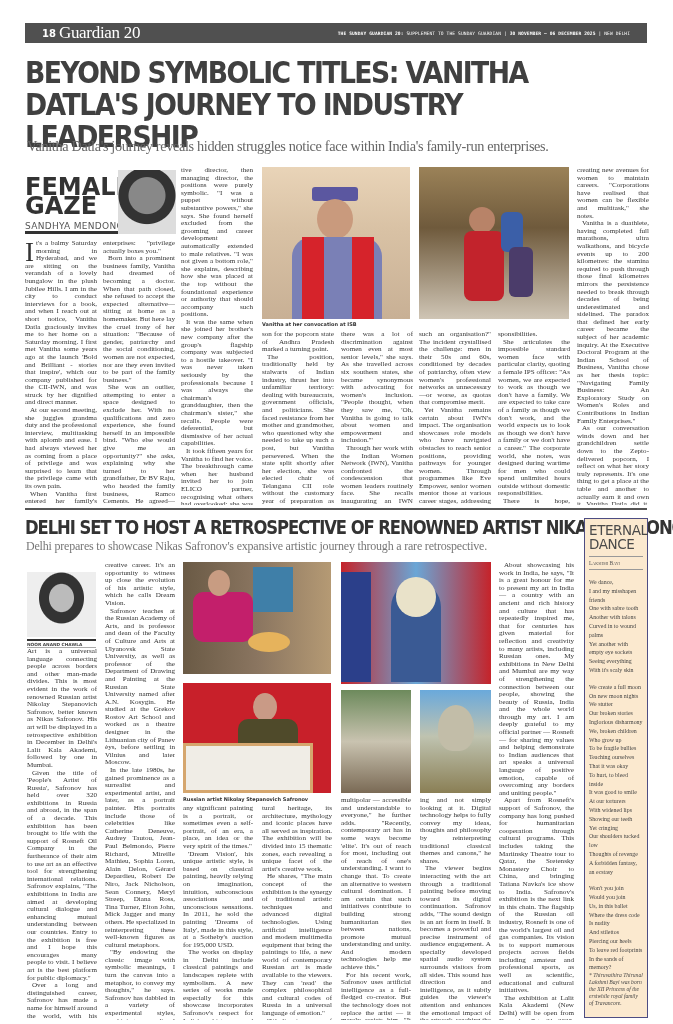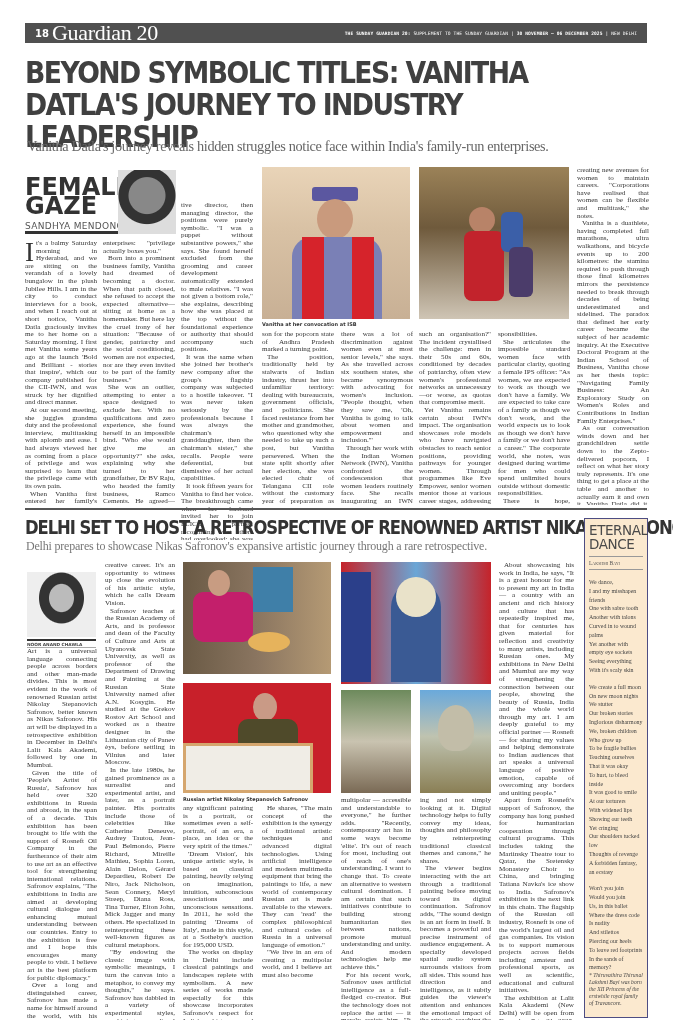--- a/index.html
+++ b/index.html
@@ -1,21 +1,21 @@
 <!DOCTYPE html>
 <html><head>
 <meta charset="utf-8">
 <style>
   * { box-sizing: border-box; margin: 0; padding: 0; }
   html, body { width: 673px; height: 1024px; background: #ffffff; overflow: hidden; }
   body { position: relative; font-family: "Liberation Serif", serif; color: #222; }
 
-  .header-bar { position: absolute; left: 25px; top: 23px; width: 622px; height: 20px; background: #505050; display: flex; align-items: center; padding: 0 10px; }
+  .header-bar { position: absolute; left: 25px; top: 23px; width: 622px; height: 20px; background: #505050; display: flex; align-items: center; padding: 0 17px; }
   .header-bar .page-num { color: #fff; font-family: "DejaVu Sans", sans-serif; font-weight: bold; font-size: 10px; margin-right: 3px; }
-  .header-bar .brand { color: #fff; font-family: "Liberation Serif", serif; font-size: 22px; letter-spacing: -0.3px; }
+  .header-bar .brand { color: #fff; font-family: "Liberation Serif", serif; font-size: 17px; letter-spacing: -0.3px; }
   .header-bar .meta { margin-left: auto; color: #fff; font-family: "DejaVu Sans Mono", monospace; font-size: 4.6px; letter-spacing: 0.1px; }
   .header-bar .meta b { font-weight: bold; }
 
   .headline { position: absolute; left: 25px; top: 56px; width: 630px; font-family: "DejaVu Sans", sans-serif; font-weight: bold; font-size: 31px; line-height: 32px; color: #404040; letter-spacing: -1.8px; transform: scaleX(0.86); transform-origin: left top; text-transform: uppercase; }
   .standfirst { position: absolute; left: 27px; top: 138px; width: 640px; font-size: 14.3px; color: #666; letter-spacing: -0.35px; white-space: nowrap; }
 
   .col { position: absolute; font-size: 7.1px; line-height: 7.6px; text-align: justify; color: #333; }
   .col p { text-indent: 5px; }
   .col p.first { text-indent: 0; }
 
@@ -65,21 +65,21 @@
   <p class="first"><span class="dropcap">I</span><span>t's a balmy Saturday morning in Hyderabad, and we are sitting on the verandah of a lovely bungalow in the plush Jubilee Hills. I am in the city to conduct interviews for a book, and when I reach out at short notice, Vanitha Datla graciously invites me to her home on a Saturday morning. I first met Vanitha some years ago at the launch 'Bold and Brilliant - stories that inspire', which our company published for the CII-IWN, and was struck by her dignified and direct manner.</span></p>
   <p>At our second meeting, she juggles grandma duty and the professional interview, multitasking with aplomb and ease. I had always viewed her as coming from a place of privilege and was surprised to learn that the privilege came with its own pain.</p>
   <p>When Vanitha first entered her family's business over thirty years ago, she confronted a paradox that defines the experience of countless women in family</p>
 </div>
 <div class="col" style="left:103px;top:240px;width:72px;height:265px;overflow:hidden;">
   <p class="first">enterprises: "privilege actually boxes you."</p>
   <p>Born into a prominent business family, Vanitha had dreamed of becoming a doctor. When that path closed, she refused to accept the expected alternative—sitting at home as a homemaker. But here lay the cruel irony of her situation: "Because of gender, patriarchy and the social conditioning, women are not expected, nor are they even invited to be part of the family business."</p>
   <p>She was an outlier, attempting to enter a space designed to exclude her. With no qualifications and zero experience, she found herself in an impossible bind. "Who else would give me an opportunity?" she asks, explaining why she turned to her grandfather, Dr BV Raju, who headed the family business, Ramco Cements. He agreed—but what followed reveals how hollow such opportunities often are for women.</p>
 
 </div>
-<div class="col" style="left:181px;top:167px;width:72px;height:338px;overflow:hidden;margin-top:35px;">
+<div class="col" style="left:181px;top:167px;width:72px;height:338px;overflow:hidden;">
   <p class="first">tive director, then managing director, the positions were purely symbolic. "I was a puppet without substantive powers," she says. She found herself excluded from the grooming and career development automatically extended to male relatives. "I was not given a bottom role," she explains, describing how she was placed at the top without the foundational experience or authority that should accompany such positions.</p>
   <p>It was the same when she joined her brother's new company after the group's flagship company was subjected to a hostile takeover. "I was never taken seriously by the professionals because I was always the chairman's granddaughter, then the chairman's sister," she recalls. People were deferential, but dismissive of her actual capabilities.</p>
   <p>It took fifteen years for Vanitha to find her voice. The breakthrough came when her husband invited her to join ELICO partner, recognising what others had overlooked: she was wasting her potential. What began as part-time work evolved into a full-scale leadership role as Vanitha immersed herself in industry forums. Her election as CII (Confederation of Indian Industry) vice chairper-</p>
 </div>
 
 <div class="photo" style="left:262px;top:167px;width:148px;height:152px;background:linear-gradient(180deg,#e9d4b8 0%,#d9c2a5 40%,#c8b095 100%);overflow:hidden;">
   <div style="position:absolute;left:50px;top:20px;width:46px;height:14px;background:#5b57a0;border-radius:3px;"></div>
   <div style="position:absolute;left:55px;top:32px;width:36px;height:40px;background:#c99a7d;border-radius:50%;"></div>
   <div style="position:absolute;left:30px;top:70px;width:90px;height:82px;background:#7a80b6;border-radius:20px 20px 0 0;"></div>
   <div style="position:absolute;left:40px;top:70px;width:22px;height:82px;background:#d6232b;"></div>
@@ -162,20 +162,21 @@
 <div class="photo" style="left:420px;top:690px;width:71px;height:103px;background:linear-gradient(180deg,#6aa9db 0%,#bfc3b0 45%,#8a7f55 100%);overflow:hidden;">
   <div style="position:absolute;left:18px;top:15px;width:36px;height:46px;background:#c2bda8;border-radius:50% 50% 40% 40%;"></div>
 </div>
 
 <div class="col" style="left:183px;top:805px;width:70px;height:215px;overflow:hidden;">
   <p class="first">any significant painting is a portrait, or sometimes even a self-portrait, of an era, a place, an idea or the very spirit of the times."</p>
   <p>'Dream Vision', his unique artistic style, is based on classical painting, heavily relying on imagination, intuition, subconscious associations and unconscious sensations. In 2011, he sold the painting 'Dreams of Italy', made in this style, at a Sotheby's auction for 195,000 USD.</p>
   <p>The works on display in Delhi include classical paintings and landscapes replete with symbolism. A new series of works made especially for this showcase incorporates Safronov's respect for India's history and admiration for Indian culture, religion and mythology. India's vast cul-</p>
 </div>
 <div class="col" style="left:262px;top:805px;width:70px;height:215px;overflow:hidden;">
+  <p class="first">tural heritage, its architecture, mythology and iconic places have all served as inspiration. The exhibition will be divided into 15 thematic zones, each revealing a unique facet of the artist's creative work.</p>
   <p>He shares, "The main concept of the exhibition is the synergy of traditional artistic techniques and advanced digital technologies. Using artificial intelligence and modern multimedia equipment that bring the paintings to life, a new world of contemporary Russian art is made available to the viewers. They can 'read' the complex philosophical and cultural codes of Russia in a universal language of emotion."</p>
   <p>"We live in an era of creating a multipolar world, and I believe art must also become</p>
 </div>
 <div class="col" style="left:341px;top:797px;width:70px;height:223px;overflow:hidden;">
   <p class="first">multipolar — accessible and understandable to everyone," he further adds. "Recently, contemporary art has in some ways become 'elite'. It's out of reach for most, including out of reach of one's understanding. I want to change that. To create an alternative to western cultural domination. I am certain that such initiatives contribute to building strong humanitarian ties between nations, promote mutual understanding and unity. And modern technologies help me achieve this."</p>
   <p>For his recent work, Safronov uses artificial intelligence as a full-fledged co-creator. But the technology does not replace the artist — it merely assists him. "It helps highlight key elements, animate compositions and create the feeling that you are inside the paint-</p>
 </div>
 <div class="col" style="left:420px;top:797px;width:71px;height:223px;overflow:hidden;">
   <p class="first">ing and not simply looking at it. Digital technology helps to fully convey my ideas, thoughts and philosophy by reinterpreting traditional classical themes and canons," he shares.</p>
   <p>The viewer begins interacting with the art through a traditional painting before moving toward its digital continuation. Safronov adds, "The sound design is an art form in itself. It becomes a powerful and precise instrument of audience engagement. A specially developed spatial audio system surrounds visitors from all sides. This sound has direction and intelligence, as it subtly guides the viewer's attention and enhances the emotional impact of the artwork, reaching the heart and strengthening the meaning of each artistic piece."</p>

